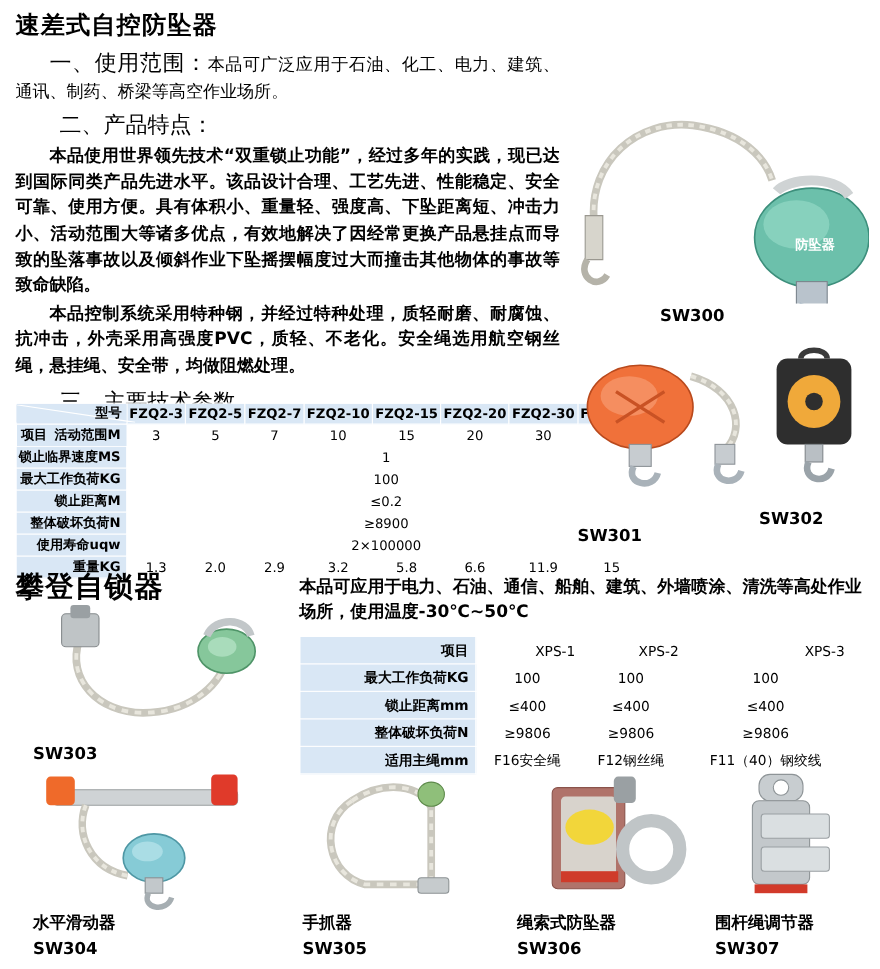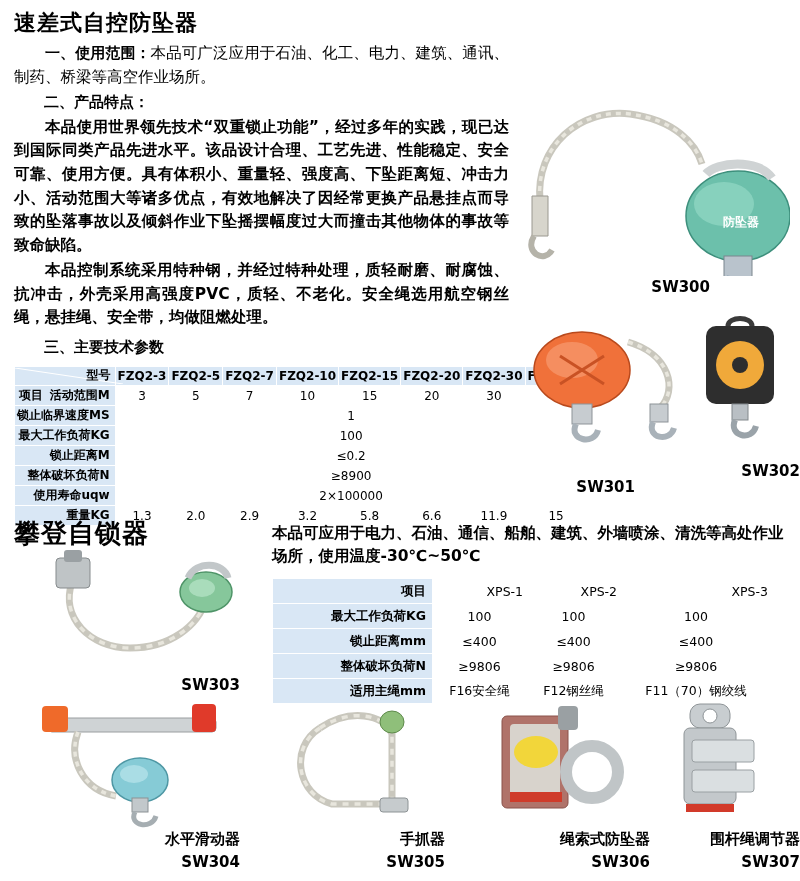--- a/index.html
+++ b/index.html
@@ -24,22 +24,22 @@
   
   .main-title {
     position: absolute;
     left: 14px;
     top: 8px;
     font-size: 22px;
     font-weight: bold;
     letter-spacing: 1px;
   }
   .section-title {
-    font-weight: bold;
-    font-size: 15px;
+    font-weight: normal;
+    font-size: 20px;
   }
 
   
   .textcol {
     position: absolute;
     left: 14px;
     top: 42px;
     width: 495px;
     font-size: 15.5px;
     line-height: 1.52;
@@ -148,21 +148,21 @@
     background: #ffffff;
     font-weight: normal;
     text-align: right;
   }
 
   
   .fig-caption {
     position: absolute;
     font-size: 15px;
     font-weight: bold;
-    text-align: right;
+    text-align: left;
   }
   .figbox {
     position: absolute;
   }
 
   
   .rope {
     stroke: #c9c7bd;
     stroke-width: 7;
     fill: none;
@@ -335,21 +335,21 @@
       <tr>
         <td class="label">整体破坏负荷N</td>
         <td>≥9806</td>
         <td>≥9806</td>
         <td>≥9806</td>
       </tr>
       <tr>
         <td class="label">适用主绳mm</td>
         <td>F16安全绳</td>
         <td>F12钢丝绳</td>
-        <td>F11（70）钢绞线</td>
+        <td>F11（40）钢绞线</td>
       </tr>
     </tbody>
       </table>
   </div>
 
   <div class="figbox" style="left:20px;top:548px;width:230px;height:120px;">
     <svg width="230" height="120">
       <path class="rope" d="M52,34 C40,70 70,100 110,100 C150,100 178,78 186,52"></path>
       <path class="rope-in" d="M52,34 C40,70 70,100 110,100 C150,100 178,78 186,52" stroke-dasharray="6 6"></path>
       <rect x="36" y="10" width="34" height="30" rx="4" fill="#bfc4c6" stroke="#868b8d"></rect>

